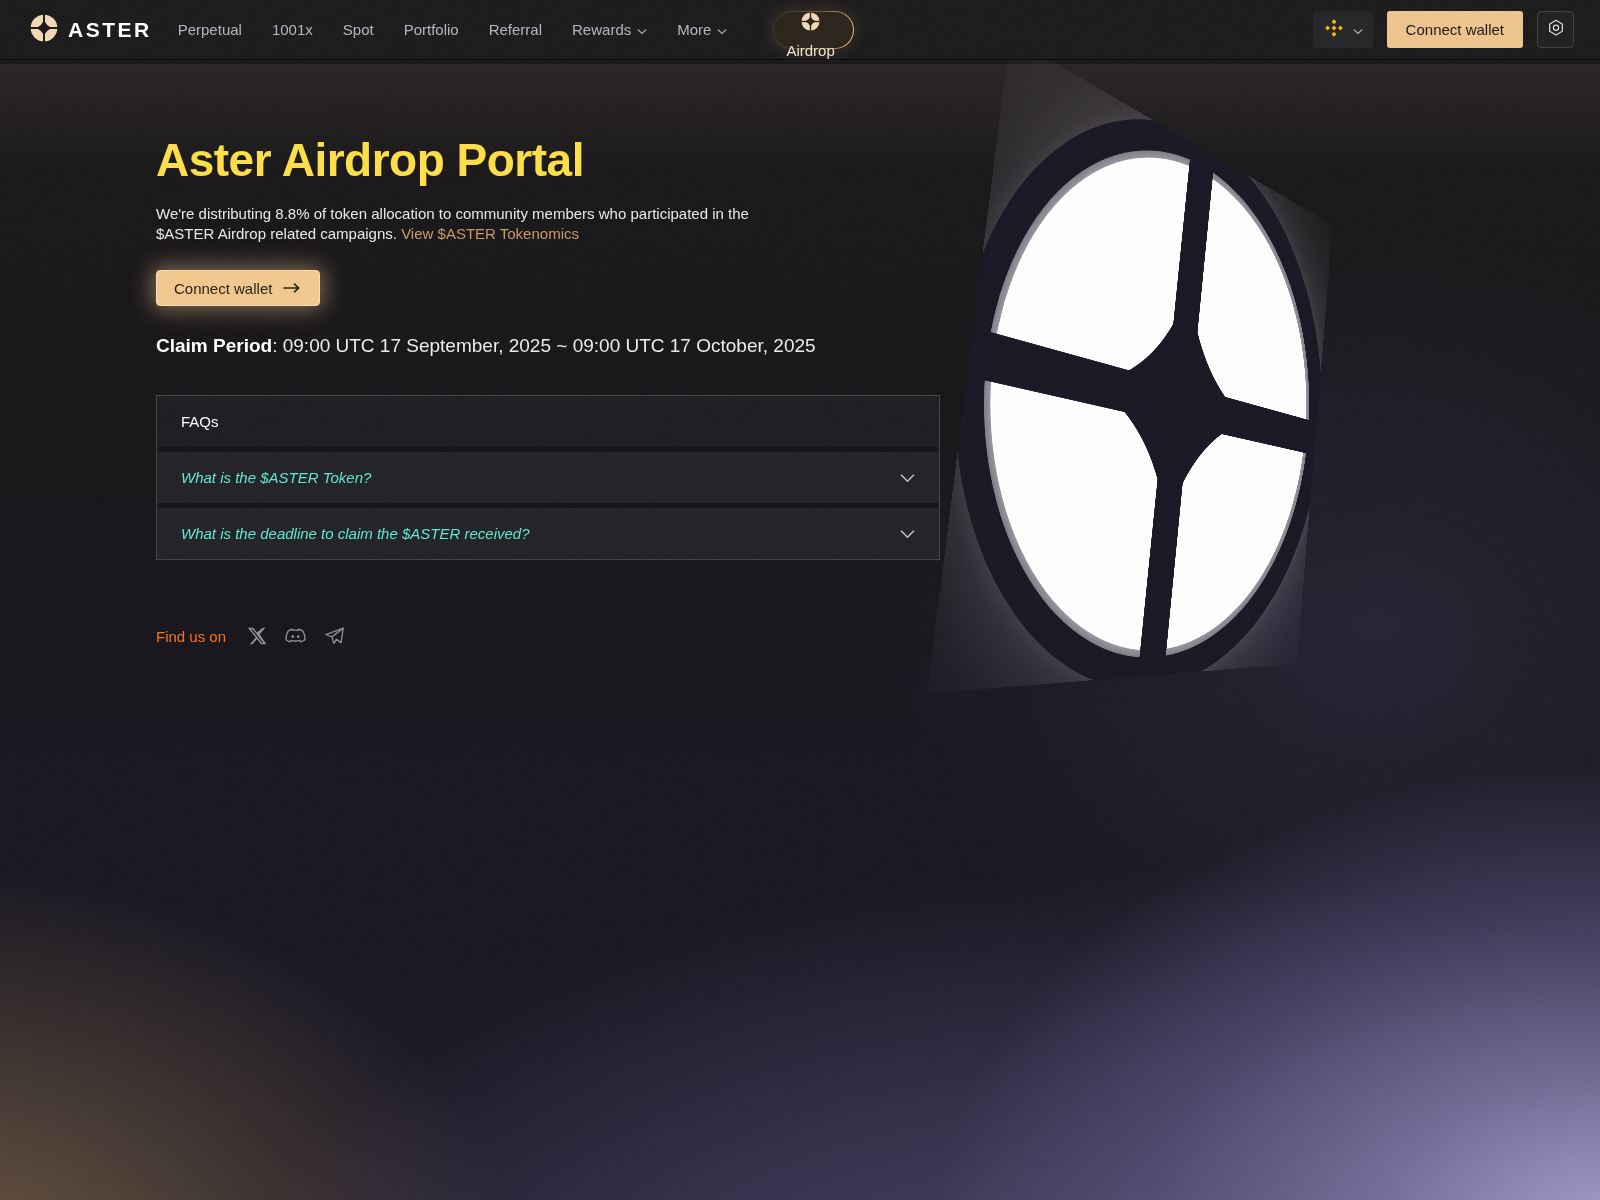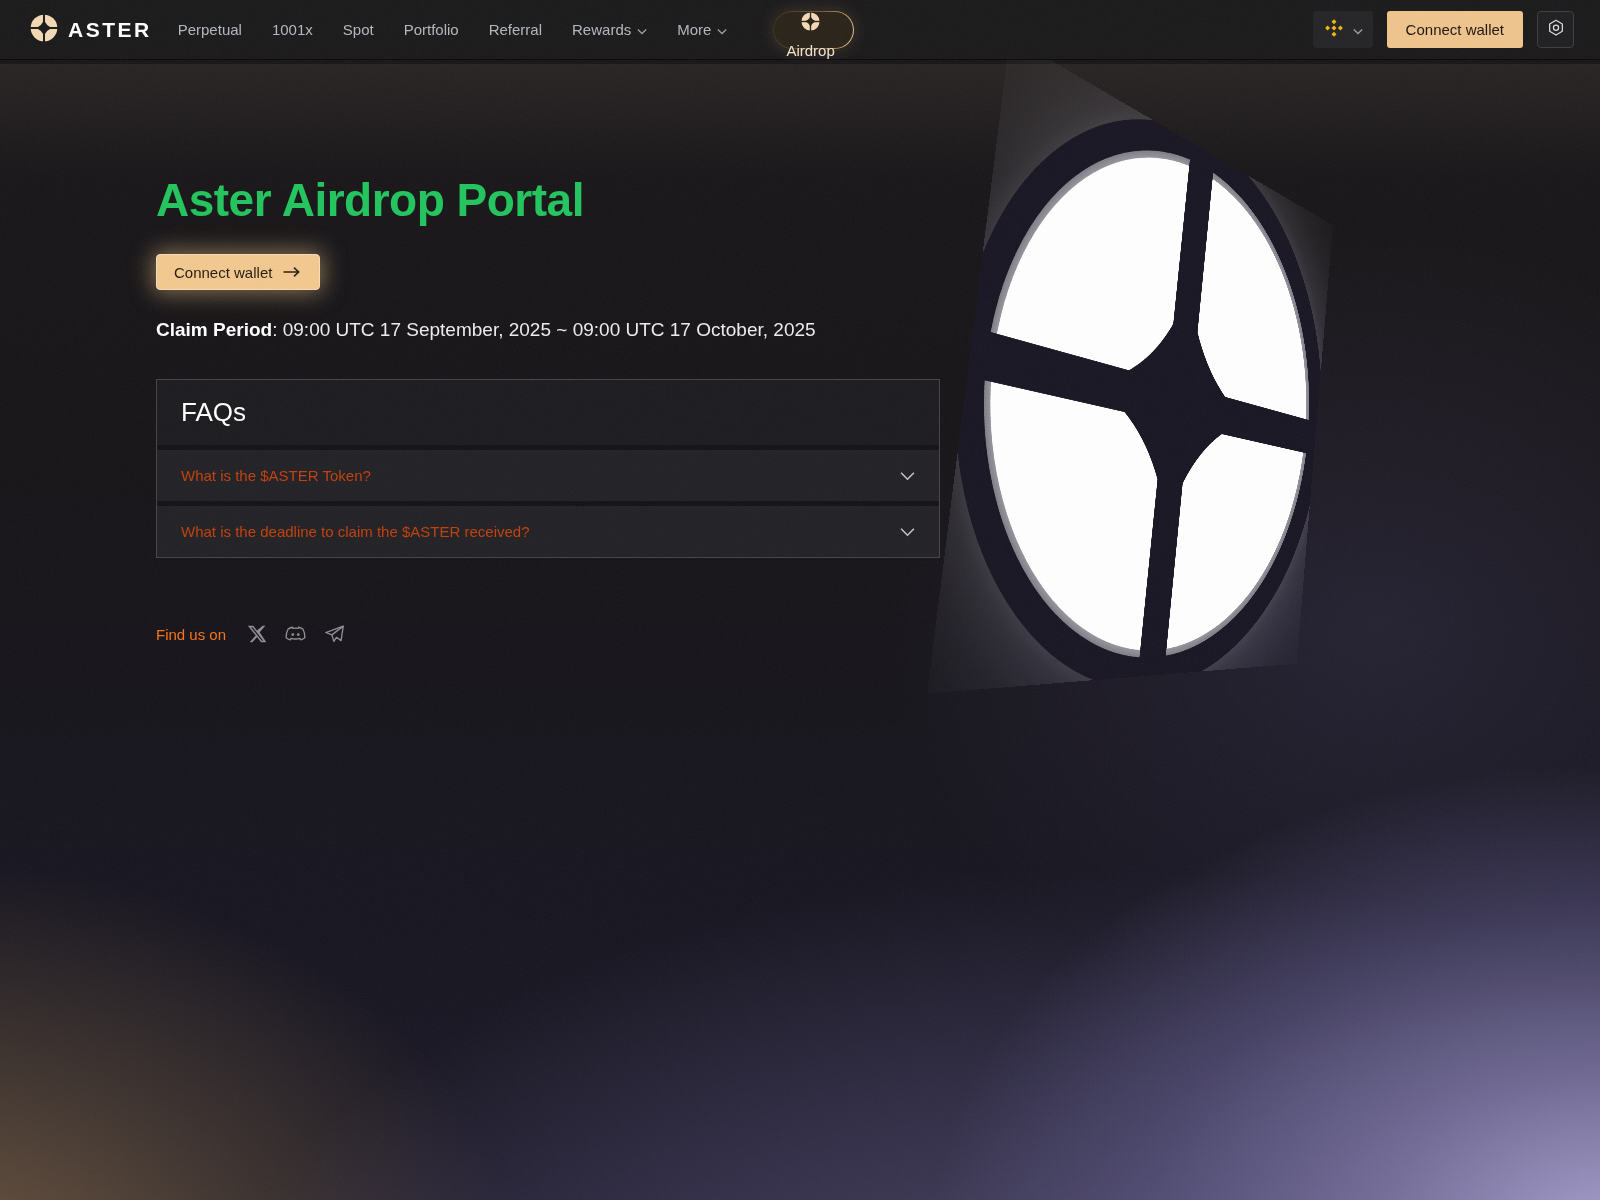--- a/index.html
+++ b/index.html
@@ -35,35 +35,35 @@
   .nav-right { margin-left:auto; display:flex; align-items:center; gap:14px; }
   .net-select { display:flex; align-items:center; gap:8px; height:37px; padding:0 10px;
     background:#242427; border-radius:4px; cursor:pointer; }
   .btn-wallet { height:37px; padding:0 19px; background:#efc48d; color:#1c150d; font-size:15px;
     border:none; border-radius:3px; cursor:pointer; font-family:inherit; }
   .btn-gear { width:37px; height:37px; display:flex; align-items:center; justify-content:center;
     background:#1f1e20; border:1px solid #3e3d40; border-radius:4px; cursor:pointer; }
 
   
   .content { position:relative; z-index:10; padding:0 156px; }
-  h1.title { margin-top:112px; font-size:46px; line-height:56px; font-weight:700; color:#22c55e; letter-spacing:-.5px; }
+  h1.title { margin-top:72px; font-size:46px; line-height:56px; font-weight:700; color:#fde047; letter-spacing:-.5px; }
   .desc { margin-top:16px; max-width:608px; font-size:15px; line-height:20px; color:#eaeaea; }
   .desc a { color:#c79b63; text-decoration:none; cursor:pointer; }
   .btn-hero { margin-top:26px; display:inline-flex; align-items:center; gap:11px; height:36px; padding:0 17px;
     background:#f2c98f; border:1px solid #f8ddb4; border-radius:4px; cursor:pointer;
     box-shadow:0 0 22px 3px rgba(242,201,143,.5); color:#241b10; font-size:15px; font-family:inherit; }
   .claim { margin-top:29px; font-size:19px; color:#ededed; }
   .claim b { font-weight:700; color:#fff; }
 
   
   .faq { margin-top:38px; width:784px; border:1px solid #454449; background:rgba(33,32,37,.62); }
-  .faq-header { padding:17px 24px; font-size:26px; color:#fff; }
+  .faq-header { padding:17px 24px; font-size:15px; color:#fff; }
   .faq-row { display:flex; align-items:center; justify-content:space-between; height:56px; padding:0 24px;
     border-top:5px solid rgba(18,17,21,.85); background:rgba(38,37,42,.6); cursor:pointer; }
-  .faq-q { font-size:15px; color:#c2410c; }
+  .faq-q { font-size:15px; color:#5eead4;font-style:italic; }
 
   
   .findus { margin-top:66px; display:flex; align-items:center; gap:17px; }
   .findus-label { color:#f97316; font-size:15px; margin-right:4px; }
   .soc { display:flex; align-items:center; cursor:pointer; }
 
   
   .disc { position:absolute; left:912px; top:138px; width:532px; height:532px; z-index:5; }
   .disc svg { transform:perspective(1000px) rotateY(51deg) rotateZ(9deg); }
 </style>
@@ -160,20 +160,24 @@
     <rect x="92.5" y="-2" width="15" height="204" fill="#191623"></rect>
     <rect x="-2" y="92.5" width="204" height="15" fill="#191623"></rect>
     <path d="M100 54 Q111 89 146 100 Q111 111 100 146 Q89 111 54 100 Q89 89 100 54 Z" fill="#191623"></path>
     <circle cx="100" cy="100" r="99" fill="none" stroke="#191623" stroke-width="11"></circle>
   </svg>
 </div>
 
 <main class="content">
   <h1 class="title">Aster Airdrop Portal</h1>
 
+  <p class="desc">
+    <span>We're distributing 8.8% of token allocation to community members who participated in the $ASTER Airdrop related campaigns.</span>
+    <a>View $ASTER Tokenomics</a>
+  </p>
 
   <button class="btn-hero">
     <span>Connect wallet</span>
     <span>
       <svg width="19" height="12" viewBox="0 0 20 12" fill="none" stroke="#2a2015" stroke-width="1.7">
         <path d="M0.5 6h15M11.5 1.5 16.5 6l-5 4.5"></path>
       </svg>
     </span>
   </button>
 

